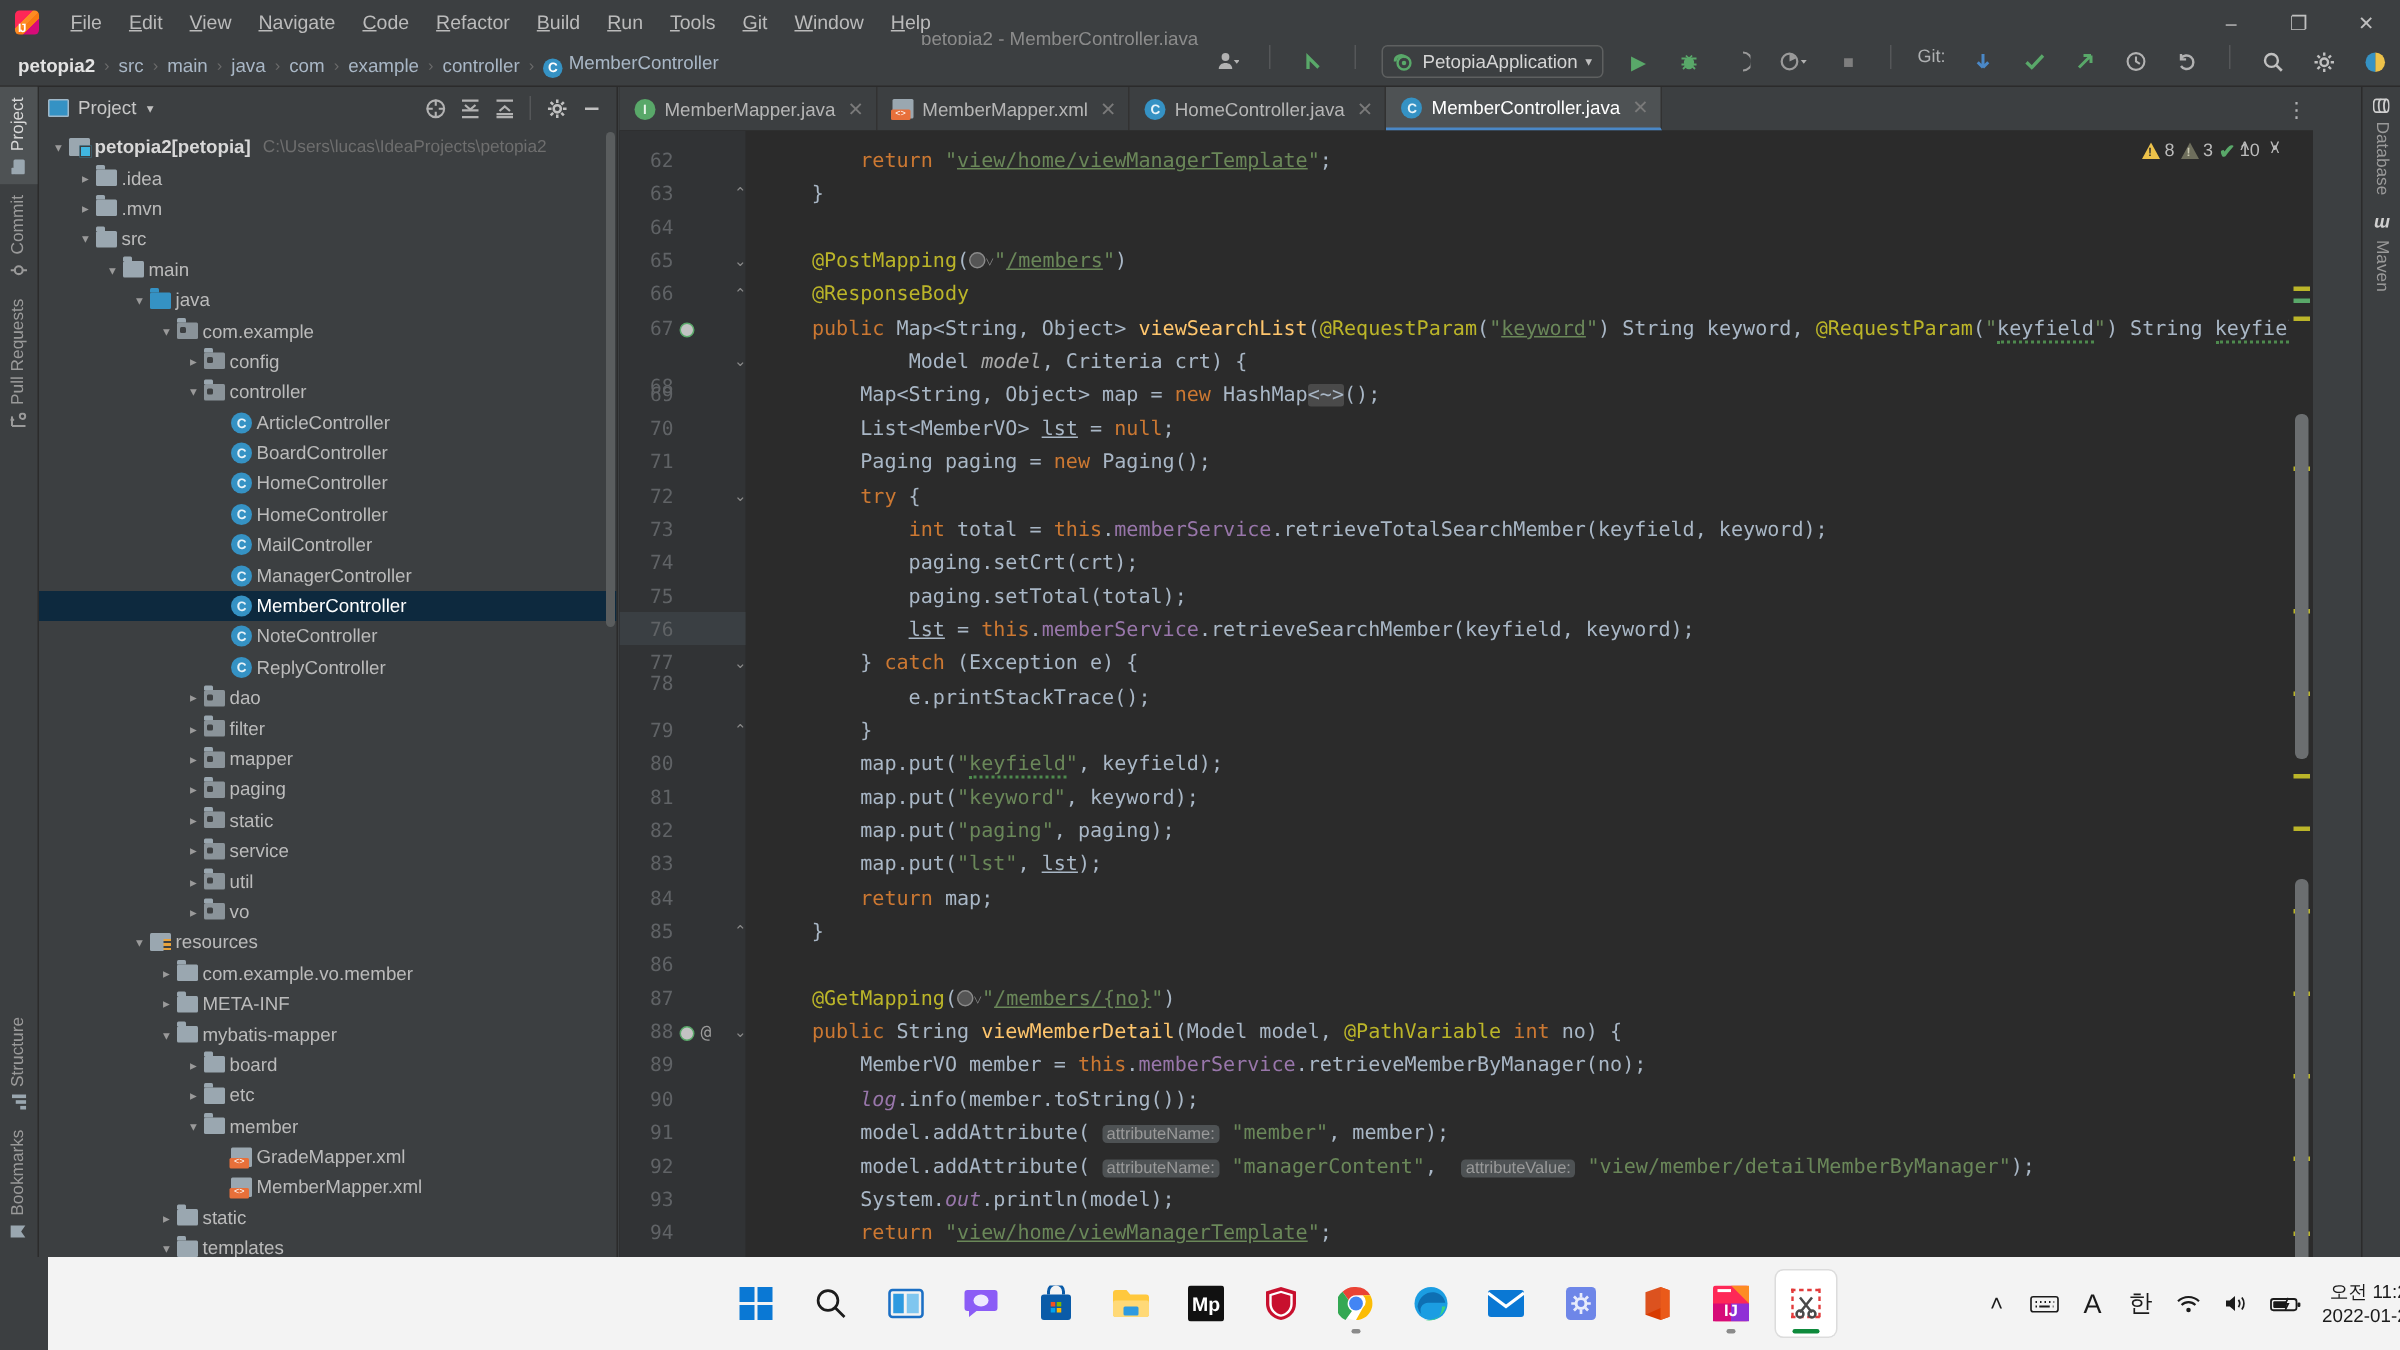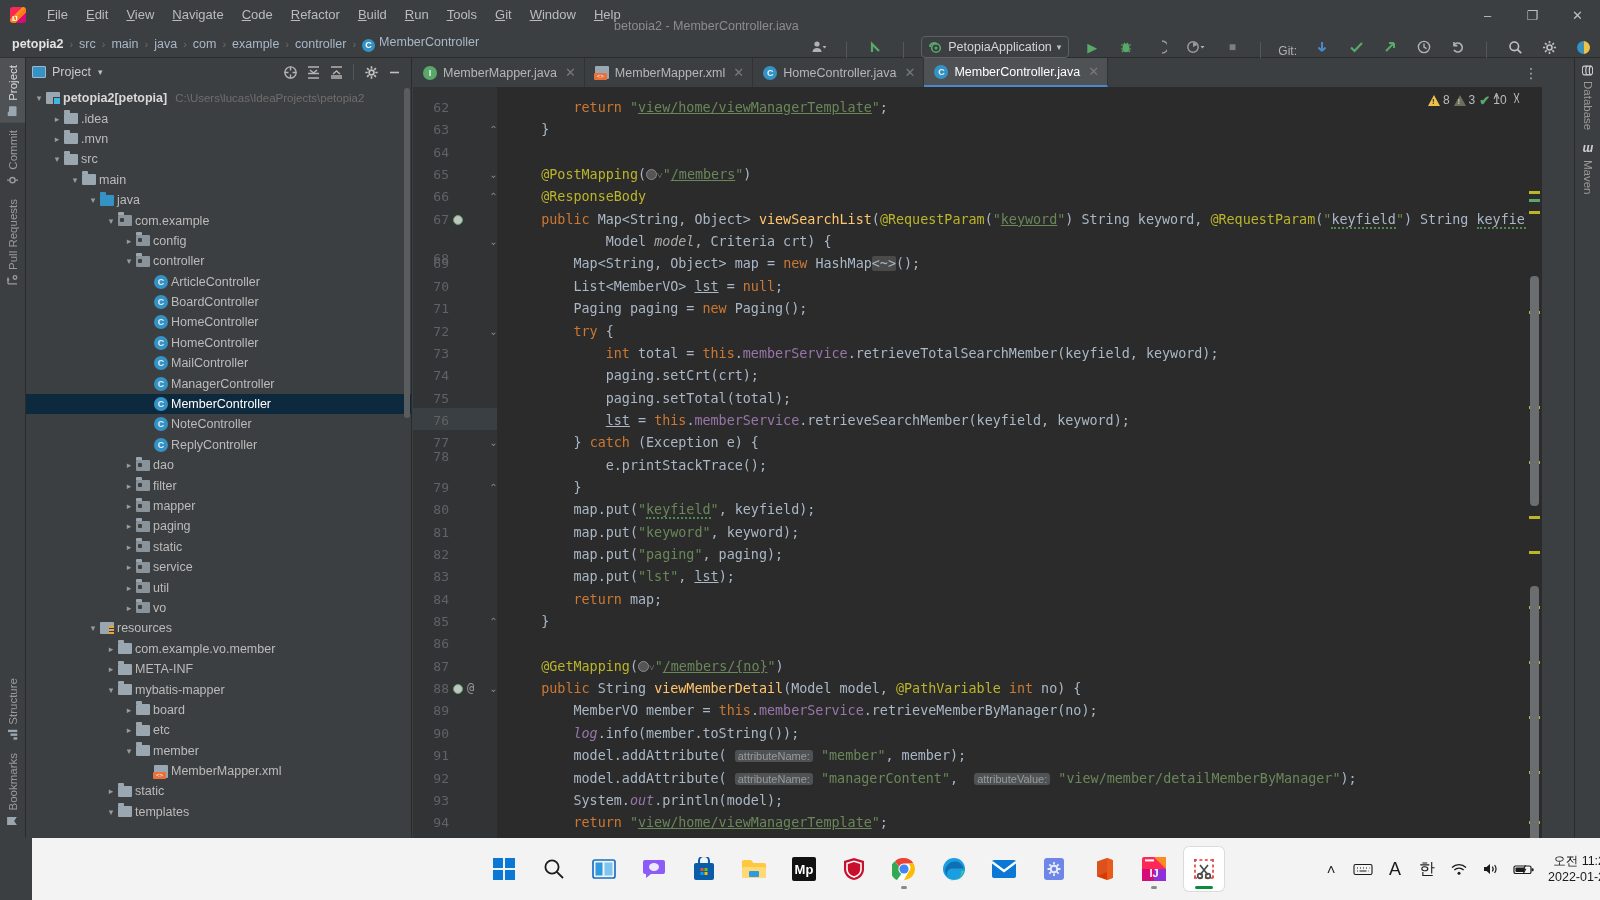--- a/index.html
+++ b/index.html
@@ -60,21 +60,21 @@
     color: #6b6b6b; font-size: 11px; padding: 0 2px; user-select: none;
   }
   .crumb-icon {
     display: inline-block; width: 13px; height: 13px; border-radius: 50%;
     background: #3592c4; color: #fff; font-size: 9px; line-height: 13px;
     text-align: center; margin-right: 4px; vertical-align: -2px; font-weight: bold;
   }
 
   #toolbar-right {
     position: absolute; right: 6px; top: 0; height: 28px;
-    display: flex; align-items: flex-end; gap: 12px;
+    display: flex; align-items: flex-start; gap: 12px;
   }
   .tb-btn {
     height: 22px; min-width: 22px; display: flex; align-items: center;
     justify-content: center; color: #afb1b3; font-size: 12px; padding: 0 3px;
     border-radius: 3px;
   }
   .tb-sep { width: 1px; height: 16px; background: #555759; margin: 0 5px; }
   #run-config {
     display: flex; align-items: center; gap: 5px; height: 22px;
     border: 1px solid #5e6060; border-radius: 4px; padding: 0 7px;
@@ -826,20 +826,27 @@
           <span class="ic-folder"></span>
         </span>
         <span class="tlabel">etc</span>
       </div>
       <div class="trow" style="padding-left: 96px;">
         <span class="twist">▾</span>
         <span class="tico">
           <span class="ic-folder"></span>
         </span>
         <span class="tlabel">member</span>
+      </div>
+      <div class="trow" style="padding-left: 114px;">
+        <span class="twist"></span>
+        <span class="tico">
+          <span class="ic-xml"></span>
+        </span>
+        <span class="tlabel">GradeMapper.xml</span>
       </div>
       <div class="trow" style="padding-left: 114px;">
         <span class="twist"></span>
         <span class="tico">
           <span class="ic-xml"></span>
         </span>
         <span class="tlabel">MemberMapper.xml</span>
       </div>
       <div class="trow" style="padding-left: 78px;">
         <span class="twist">▸</span>

